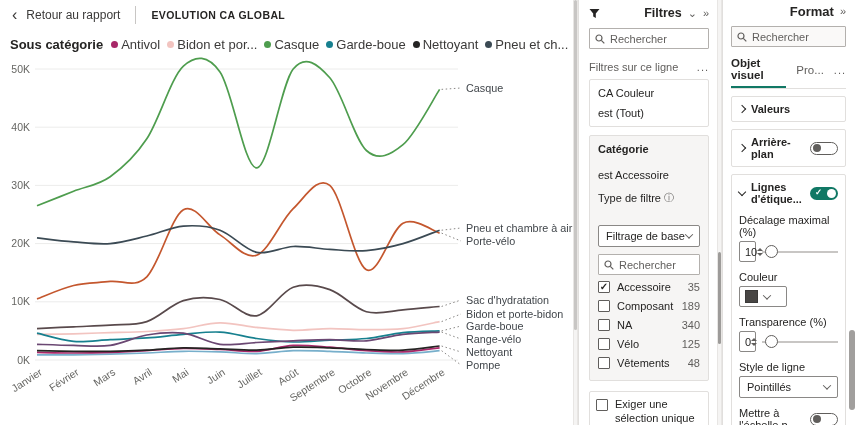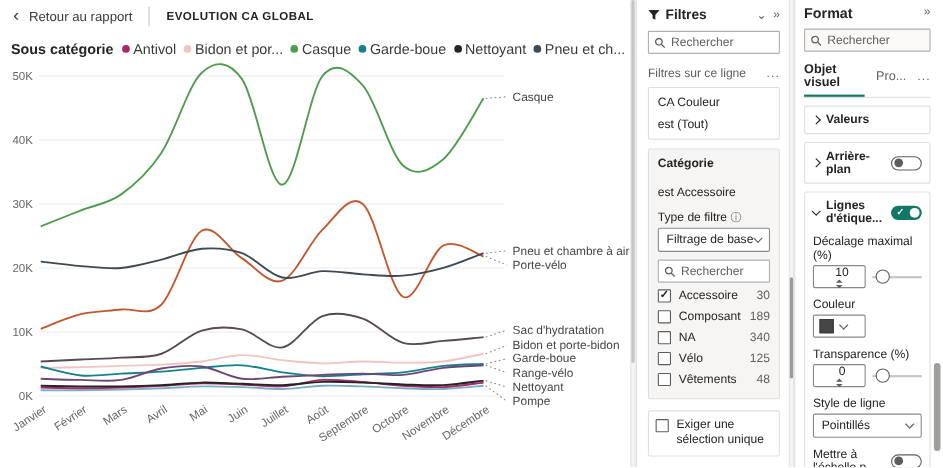--- a/index.html
+++ b/index.html
@@ -23,41 +23,41 @@
   svg text { font-family:"Liberation Sans", sans-serif; }
 
   .v-track { position:absolute; top:0; bottom:0; width:5px; background:#f5f4f3; border-left:1px solid #e8e6e4; border-right:1px solid #e8e6e4; }
   .v-track .thumb { position:absolute; left:0; right:0; background:#c8c6c4; border-radius:2px; }
 
   
   .pane { background:#fff; height:425px; font-size:11px; position:relative; flex:none; overflow:hidden; }
   .filters-pane { width:139px; border-left:1px solid #e1dfdd; padding:2px 8px 0 10px; }
   .format-pane  { width:134px; border-left:1px solid #e1dfdd; padding:0 10px 0 8px; }
 
-  .pane-header { display:flex; align-items:center; height:20px; margin-top:1px; }
+  .pane-header { display:flex; align-items:center; height:20px; margin-top:1px;text-align:right; }
   .pane-title { font-weight:bold; font-size:12.5px; flex:1; }
   .pane-hicon { color:#605e5c; font-size:11px; margin-left:6px; cursor:pointer; }
   .funnel-icon { margin-right:5px; display:inline-flex; }
 
   .searchbox { display:flex; align-items:center; border:1px solid #b3b0ad; background:#fff; height:21px; margin-top:5px; padding:0 5px; border-radius:1px; }
   .searchbox svg { flex:none; margin-right:5px; }
   .searchbox input { border:none; outline:none; width:100%; font-size:11px; font-family:"Liberation Sans",sans-serif; color:#252423; background:transparent; }
   .searchbox input::placeholder { color:#605e5c; }
 
   .sect-label { display:flex; align-items:center; color:#605e5c; margin:12px 0 6px 0; }
   .sect-label .lbl { flex:1; }
   .more-dots { color:#605e5c; letter-spacing:1px; cursor:pointer; }
 
   .fcard { border:1px solid #e1dfdd; border-radius:2px; background:#fff; padding:7px 8px; margin-bottom:8px; }
   .fcard .fname { font-size:11px; color:#252423; margin-bottom:8px; }
   .fcard .fname.b { font-weight:bold; }
   .fcard .fcond { font-size:11px; color:#252423; }
   .fcard.gray { background:#f6f5f4; }
 
-  .type-label { display:flex; align-items:center; gap:3px; margin:10px 0 2px 0; color:#252423; }
+  .type-label { display:flex; align-items:center; gap:3px; margin:10px 0 20px 0; color:#252423; }
   .info-i { color:#605e5c; font-size:10px; }
 
   .selectbox { display:flex; align-items:center; justify-content:space-between; border:1px solid #8a8886; background:#fff; height:22px; padding:0 7px; border-radius:2px; cursor:pointer; }
   .chev { width:6px; height:6px; border-right:1.4px solid #605e5c; border-bottom:1.4px solid #605e5c; transform:rotate(45deg) translate(-1px,-1px); flex:none; }
   .chev-exp { width:6px; height:6px; border-right:1.4px solid #252423; border-bottom:1.4px solid #252423; display:inline-block; flex:none; }
   .chev-exp.down { transform:rotate(45deg); margin-top:-2px; }
   .chev-exp.rgt { transform:rotate(-45deg); }
 
   .opt-row { display:flex; align-items:center; height:14.5px; margin-top:4.5px; }
   .cb { width:12px; height:12px; border:1px solid #605e5c; border-radius:1px; background:#fff; margin-right:7px; flex:none; display:flex; align-items:center; justify-content:center; }
@@ -82,21 +82,21 @@
   .toggle { width:28px; height:13px; border-radius:7px; position:relative; flex:none; cursor:pointer; }
   .toggle.off { border:1px solid #605e5c; background:#fff; }
   .toggle.off .knob { position:absolute; left:2px; top:1.5px; width:8px; height:8px; border-radius:50%; background:#605e5c; }
   .toggle.on { background:#117865; }
   .toggle.on .knob { position:absolute; right:2px; top:2px; width:9px; height:9px; border-radius:50%; background:#fff; }
   .toggle.on .tick { position:absolute; left:5px; top:0.5px; color:#fff; font-size:8.5px; font-weight:bold; }
 
   .ctl-label { margin:9px 0 3px 0; color:#252423; }
   .ctl-row { display:flex; align-items:center; gap:6px; }
   .spin { display:flex; border:1px solid #8a8886; border-radius:2px; background:#fff; height:21px; align-items:center; }
-  .spin.small { width:48px;flex-direction:column; }
+  .spin.small { width:17px; }
   .spin .val { flex:1; padding-left:5px; color:#252423; }
   .spin-btns { width:12px; display:flex; flex-direction:column; align-items:center; justify-content:center; gap:2px; height:100%; }
   .tri-up { width:0; height:0; border-left:3px solid transparent; border-right:3px solid transparent; border-bottom:3.5px solid #605e5c; }
   .tri-dn { width:0; height:0; border-left:3px solid transparent; border-right:3px solid transparent; border-top:3.5px solid #605e5c; }
   .slider { position:relative; flex:1; height:14px; }
   .slider .track { position:absolute; top:6.5px; left:0; right:0; height:1.5px; background:#c8c6c4; }
   .slider .knob { position:absolute; top:0; left:0; width:13px; height:13px; border:1px solid #605e5c; border-radius:50%; background:#fff; }
 
   .color-dd { display:flex; align-items:center; gap:6px; border:1px solid #8a8886; border-radius:2px; width:48px; height:21px; padding:0 5px; background:#fff; cursor:pointer; }
   .swatch { width:13px; height:13px; background:#484644; border:1px solid #3b3a39; }
@@ -253,21 +253,21 @@
             <line x1="6.3" y1="6.3" x2="9.3" y2="9.3" stroke="#605e5c" stroke-width="1.2"></line>
           </svg>
       <input type="text" placeholder="Rechercher" style="">
       </div>
       <div id="filter-options">
           <div class="opt-row">
             <span class="cb">
               <span class="check-g">✓</span>
             </span>
             <span class="opt-label">Accessoire</span>
-            <span class="opt-count">30</span>
+            <span class="opt-count">35</span>
           </div>
           <div class="opt-row">
             <span class="cb"></span>
             <span class="opt-label">Composant</span>
             <span class="opt-count">189</span>
           </div>
           <div class="opt-row">
             <span class="cb"></span>
             <span class="opt-label">NA</span>
             <span class="opt-count">340</span>

